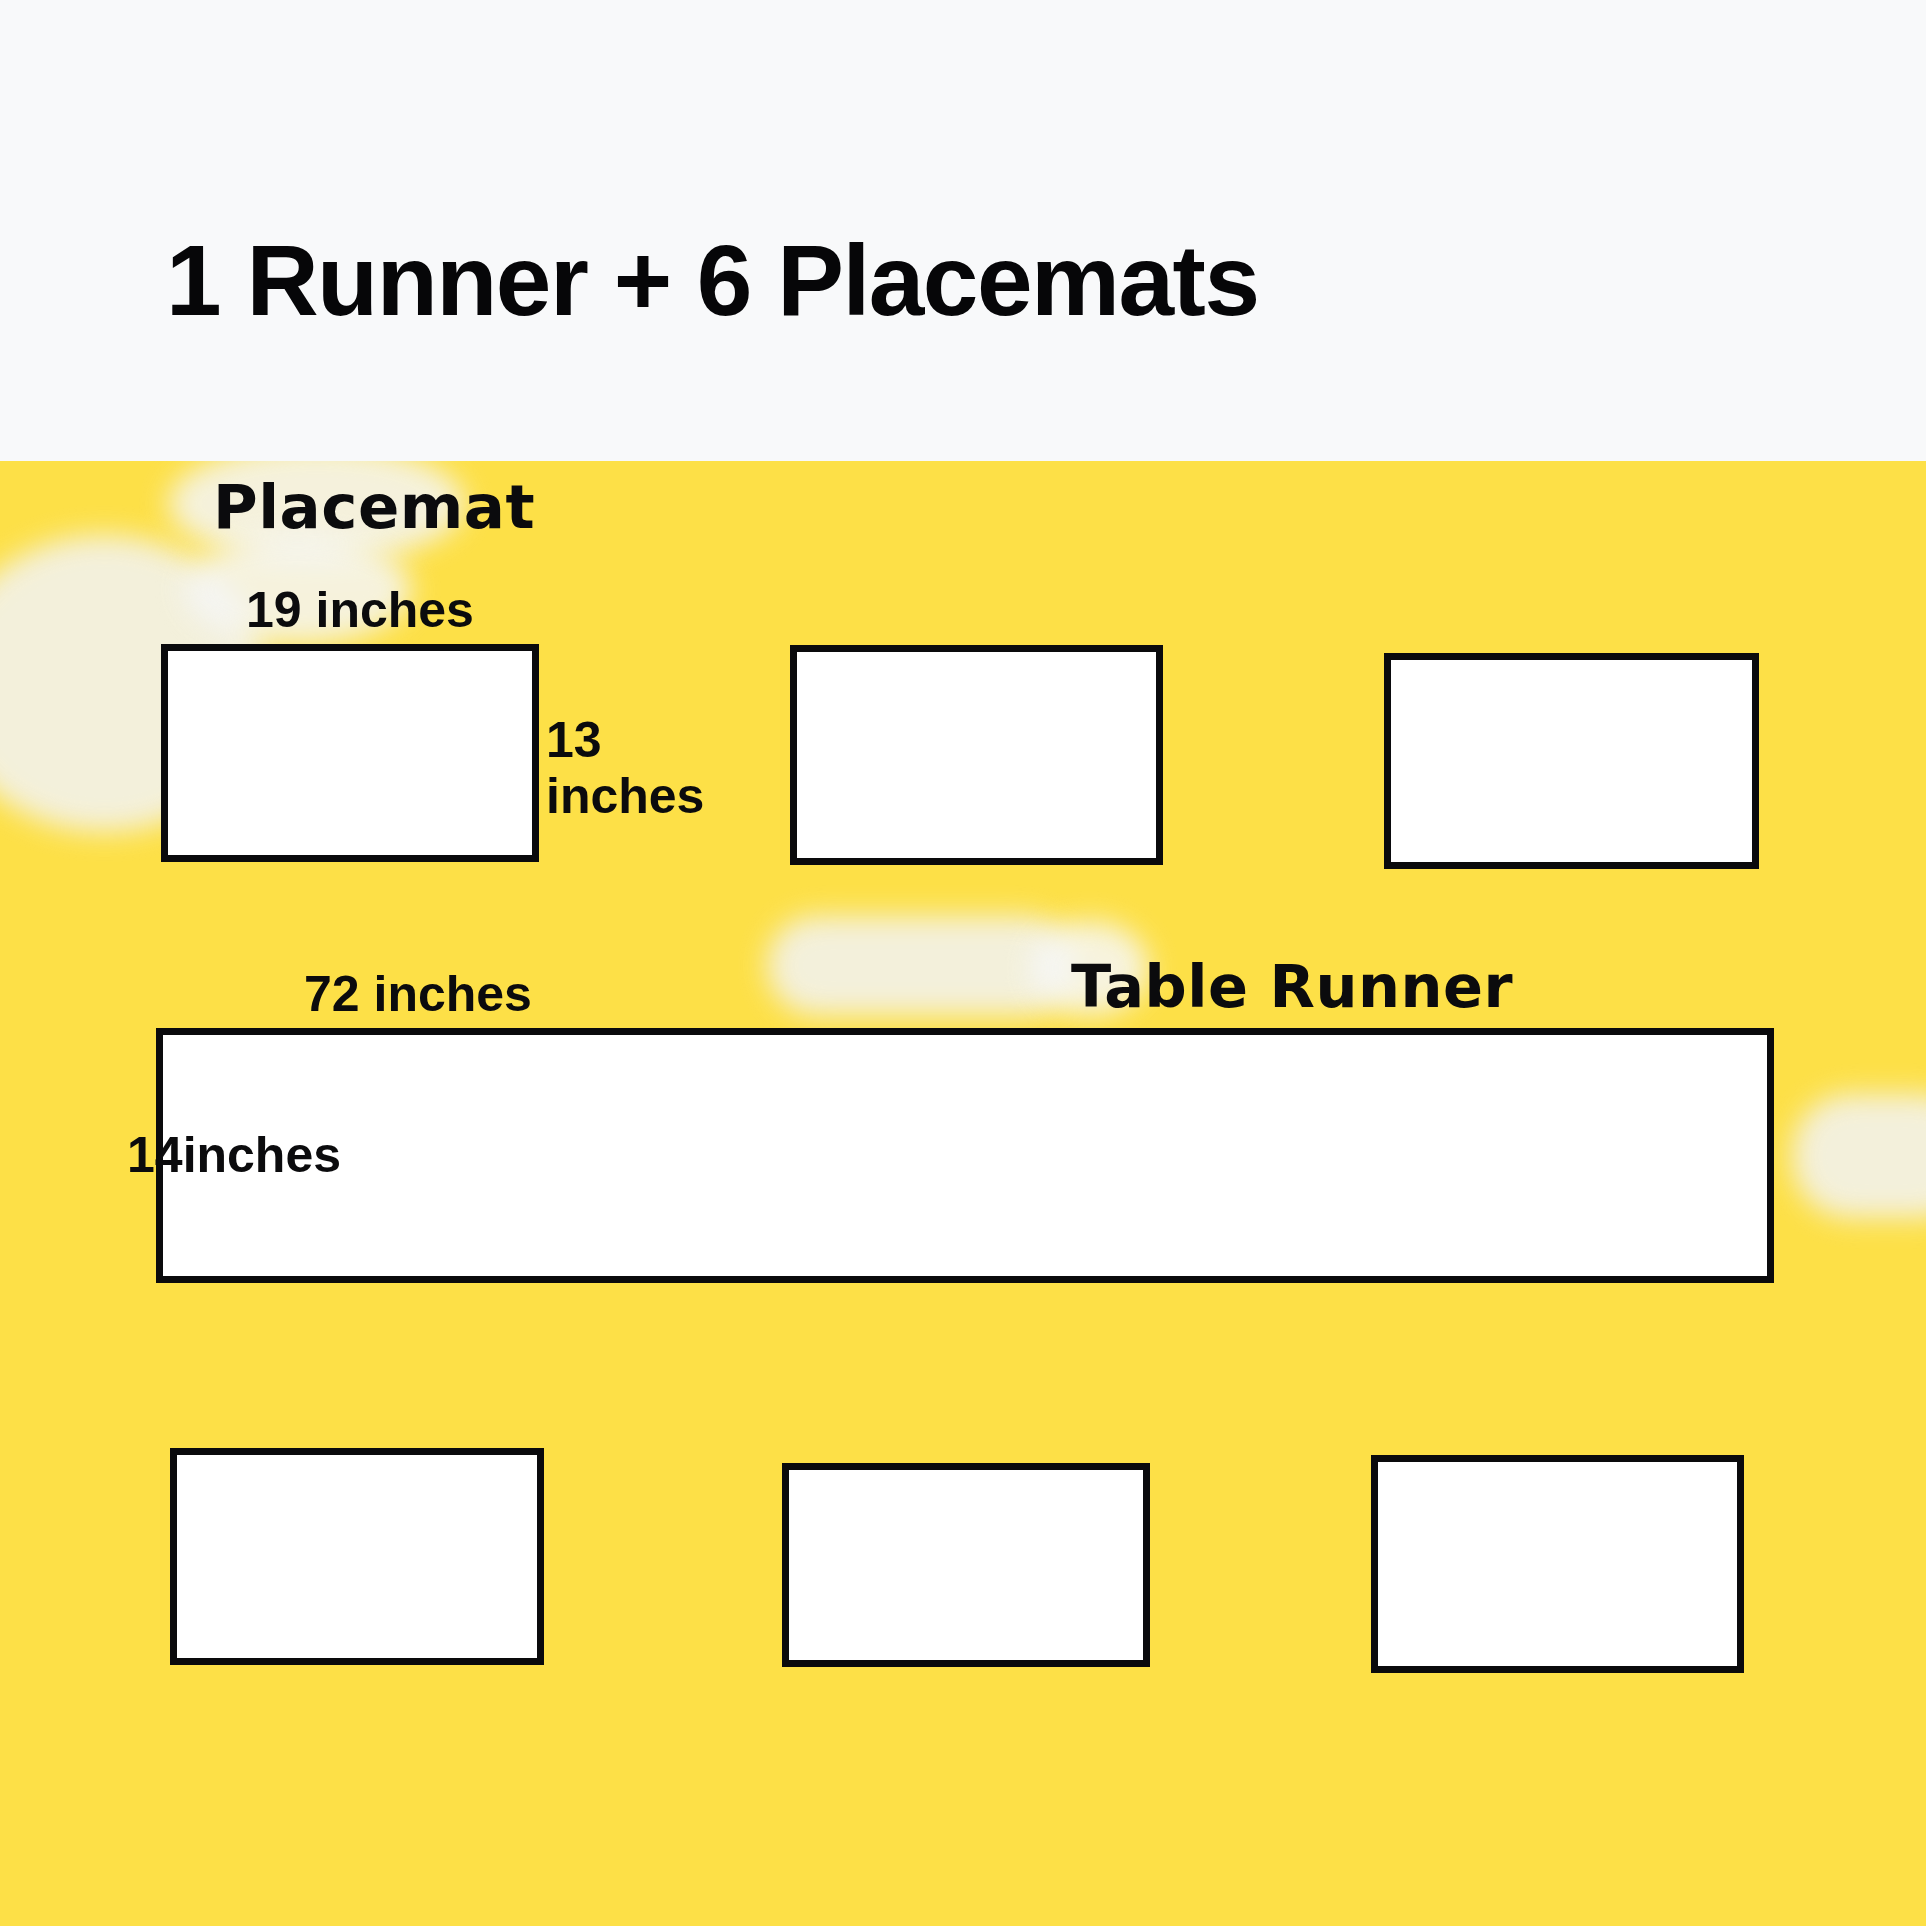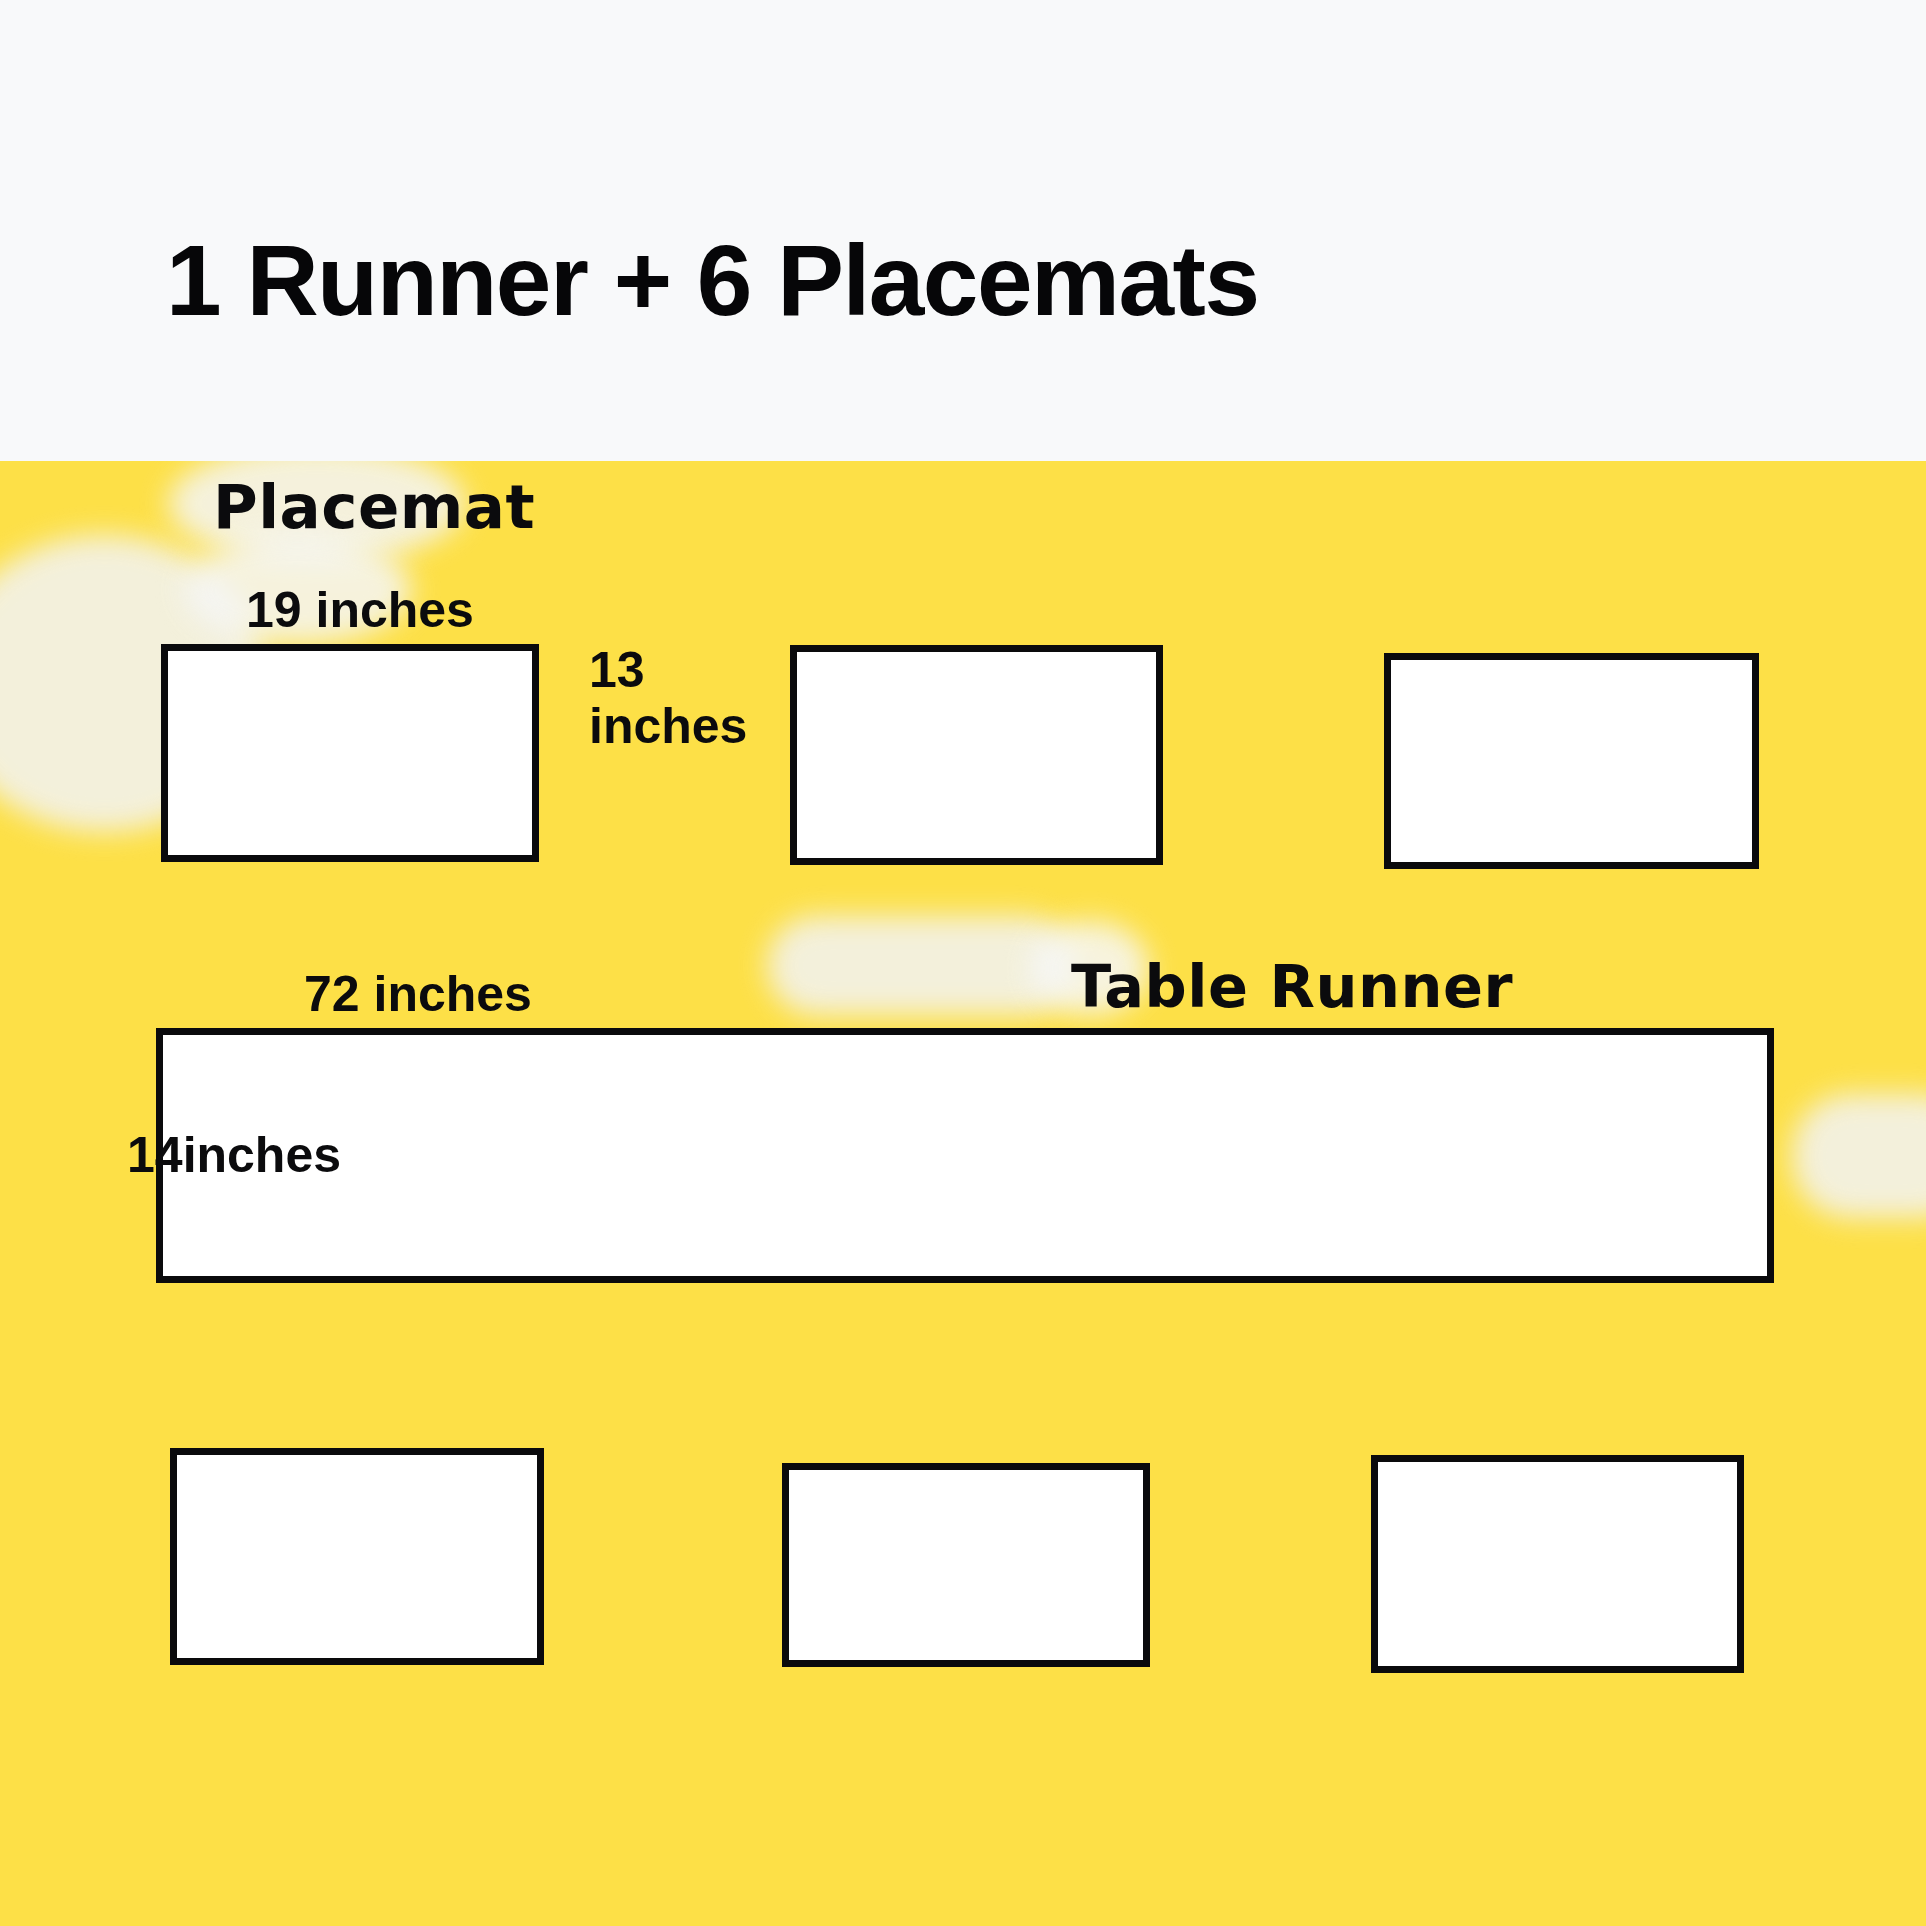--- a/index.html
+++ b/index.html
@@ -80,21 +80,21 @@
   .dim {
     position: absolute;
     font-family: "Liberation Sans", sans-serif;
     font-weight: bold;
     font-size: 50px;
     line-height: 1.12;
     color: #0b0b0d;
     white-space: nowrap;
   }
   .dim-19      { left: 246px;  top: 582px; }
-  .dim-13      { left: 546px;  top: 642px; white-space: normal; width: 188px; margin-left: 43px; }
+  .dim-13      { left: 546px;  top: 712px; white-space: normal; width: 188px; }
   .dim-72      { left: 304px;  top: 966px; }
   .dim-14      { left: 99px;  top: 1127px; margin-left: 28px; }
 
   
   .rect {
     position: absolute;
     background: #ffffff;
     border: 7px solid #0a0a0c;
     box-sizing: border-box;
   }

